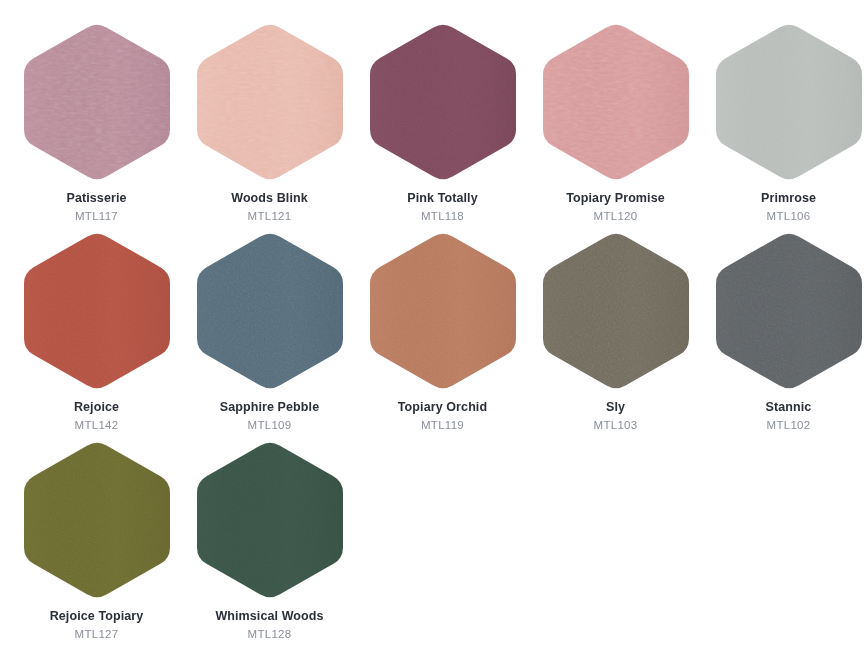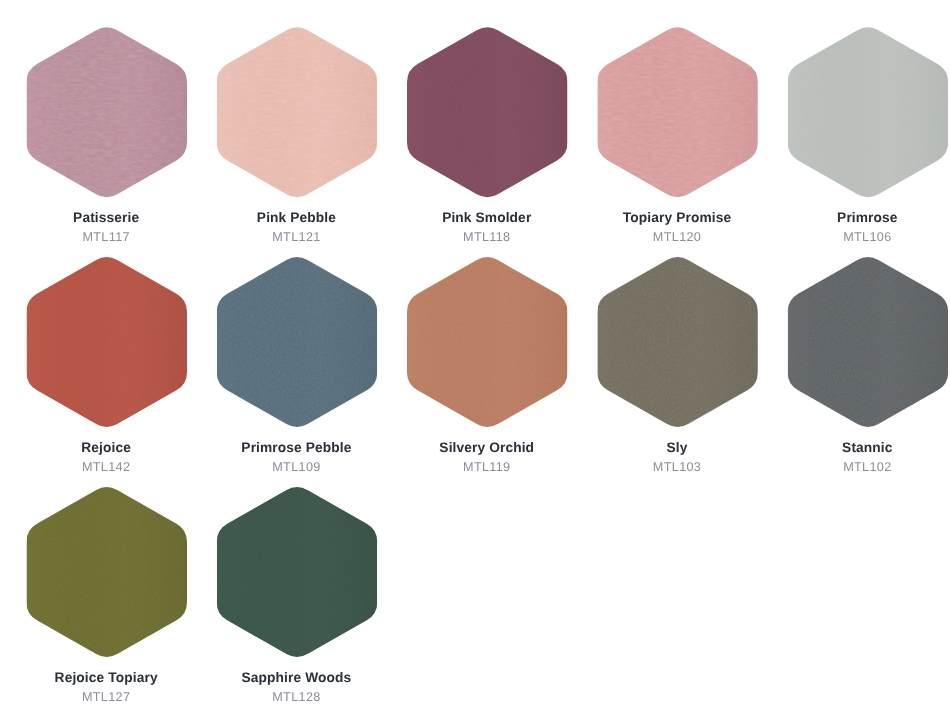--- a/index.html
+++ b/index.html
@@ -113,21 +113,21 @@
               <feColorMatrix type="saturate" values="0"></feColorMatrix>
             </filter>
           </defs>
           <g clip-path="url(#clip1)">
             <rect width="146" height="160" fill="#e8b9ac"></rect>
             <rect width="146" height="160" filter="url(#grain1)" opacity="0.30" style="mix-blend-mode:overlay"></rect>
             <rect width="146" height="160" fill="url(#sheen1)"></rect>
           </g>
         </svg>
       </div>
-      <div class="swatch-name">Pink Pebble</div>
+      <div class="swatch-name">Woods Blink</div>
       <div class="swatch-code">MTL121</div>
     </div>
     <div class="swatch-cell">
       <div class="hex-wrap">
         <svg class="hex-svg" viewBox="0 0 146 160">
           <defs>
             <clipPath id="clip2">
               <path d="M63.44,5.45Q73.00,0.00 82.56,5.45L136.44,36.15Q146.00,41.60 146.00,52.60L146.00,107.40Q146.00,118.40 136.44,123.85L82.56,154.55Q73.00,160.00 63.44,154.55L9.56,123.85Q0.00,118.40 0.00,107.40L0.00,52.60Q0.00,41.60 9.56,36.15Z"></path>
             </clipPath>
             <linearGradient id="sheen2" x1="0" y1="0" x2="1" y2="0">
@@ -141,21 +141,21 @@
               <feColorMatrix type="saturate" values="0"></feColorMatrix>
             </filter>
           </defs>
           <g clip-path="url(#clip2)">
             <rect width="146" height="160" fill="#7d4a5d"></rect>
             <rect width="146" height="160" filter="url(#grain2)" opacity="0.20" style="mix-blend-mode:overlay"></rect>
             <rect width="146" height="160" fill="url(#sheen2)"></rect>
           </g>
         </svg>
       </div>
-      <div class="swatch-name">Pink Smolder</div>
+      <div class="swatch-name">Pink Totally</div>
       <div class="swatch-code">MTL118</div>
     </div>
     <div class="swatch-cell">
       <div class="hex-wrap">
         <svg class="hex-svg" viewBox="0 0 146 160">
           <defs>
             <clipPath id="clip3">
               <path d="M63.44,5.45Q73.00,0.00 82.56,5.45L136.44,36.15Q146.00,41.60 146.00,52.60L146.00,107.40Q146.00,118.40 136.44,123.85L82.56,154.55Q73.00,160.00 63.44,154.55L9.56,123.85Q0.00,118.40 0.00,107.40L0.00,52.60Q0.00,41.60 9.56,36.15Z"></path>
             </clipPath>
             <linearGradient id="sheen3" x1="0" y1="0" x2="1" y2="0">
@@ -253,21 +253,21 @@
               <feColorMatrix type="saturate" values="0"></feColorMatrix>
             </filter>
           </defs>
           <g clip-path="url(#clip6)">
             <rect width="146" height="160" fill="#566b78"></rect>
             <rect width="146" height="160" filter="url(#grain6)" opacity="0.26" style="mix-blend-mode:overlay"></rect>
             <rect width="146" height="160" fill="url(#sheen6)"></rect>
           </g>
         </svg>
       </div>
-      <div class="swatch-name">Primrose Pebble</div>
+      <div class="swatch-name">Sapphire Pebble</div>
       <div class="swatch-code">MTL109</div>
     </div>
     <div class="swatch-cell">
       <div class="hex-wrap">
         <svg class="hex-svg" viewBox="0 0 146 160">
           <defs>
             <clipPath id="clip7">
               <path d="M63.44,5.45Q73.00,0.00 82.56,5.45L136.44,36.15Q146.00,41.60 146.00,52.60L146.00,107.40Q146.00,118.40 136.44,123.85L82.56,154.55Q73.00,160.00 63.44,154.55L9.56,123.85Q0.00,118.40 0.00,107.40L0.00,52.60Q0.00,41.60 9.56,36.15Z"></path>
             </clipPath>
             <linearGradient id="sheen7" x1="0" y1="0" x2="1" y2="0">
@@ -281,21 +281,21 @@
               <feColorMatrix type="saturate" values="0"></feColorMatrix>
             </filter>
           </defs>
           <g clip-path="url(#clip7)">
             <rect width="146" height="160" fill="#b7795f"></rect>
             <rect width="146" height="160" filter="url(#grain7)" opacity="0.20" style="mix-blend-mode:overlay"></rect>
             <rect width="146" height="160" fill="url(#sheen7)"></rect>
           </g>
         </svg>
       </div>
-      <div class="swatch-name">Silvery Orchid</div>
+      <div class="swatch-name">Topiary Orchid</div>
       <div class="swatch-code">MTL119</div>
     </div>
     <div class="swatch-cell">
       <div class="hex-wrap">
         <svg class="hex-svg" viewBox="0 0 146 160">
           <defs>
             <clipPath id="clip8">
               <path d="M63.44,5.45Q73.00,0.00 82.56,5.45L136.44,36.15Q146.00,41.60 146.00,52.60L146.00,107.40Q146.00,118.40 136.44,123.85L82.56,154.55Q73.00,160.00 63.44,154.55L9.56,123.85Q0.00,118.40 0.00,107.40L0.00,52.60Q0.00,41.60 9.56,36.15Z"></path>
             </clipPath>
             <linearGradient id="sheen8" x1="0" y1="0" x2="1" y2="0">
@@ -393,16 +393,16 @@
               <feColorMatrix type="saturate" values="0"></feColorMatrix>
             </filter>
           </defs>
           <g clip-path="url(#clip11)">
             <rect width="146" height="160" fill="#3a5448"></rect>
             <rect width="146" height="160" filter="url(#grain11)" opacity="0.20" style="mix-blend-mode:overlay"></rect>
             <rect width="146" height="160" fill="url(#sheen11)"></rect>
           </g>
         </svg>
       </div>
-      <div class="swatch-name">Sapphire Woods</div>
+      <div class="swatch-name">Whimsical Woods</div>
       <div class="swatch-code">MTL128</div>
     </div>
   </div>
 
 </body></html>

